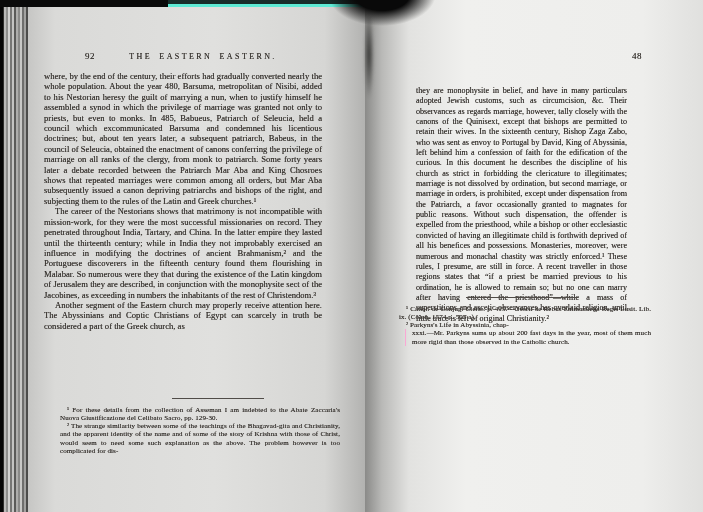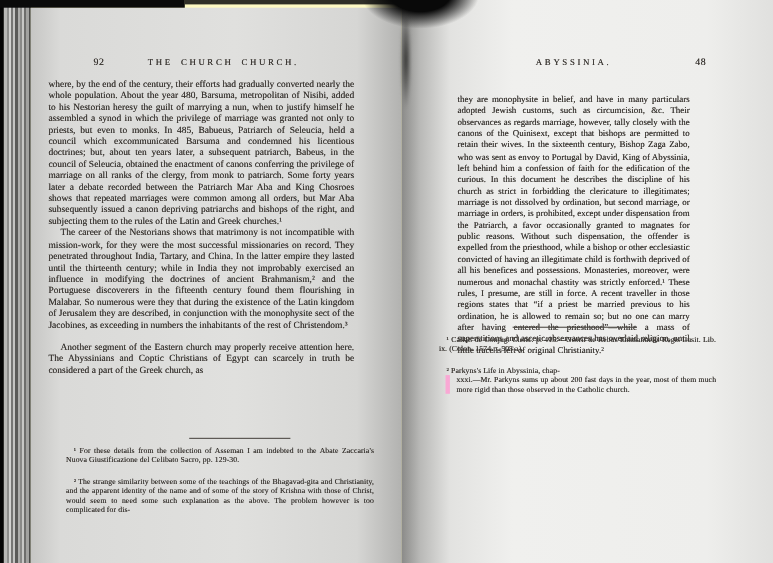--- a/index.html
+++ b/index.html
@@ -1,21 +1,21 @@
 <!DOCTYPE html>
 <html><head>
 <meta charset="utf-8">
 <style>
   html, body { margin: 0; padding: 0; }
   body {
     width: 703px; height: 512px; overflow: hidden;
     background: #0e0e0c;
     font-family: "Liberation Serif", "DejaVu Serif", serif;
   }
-  .scene { position: relative; width: 703px; height: 512px; background: #fef9c3; }
+  .scene { position: relative; width: 703px; height: 512px; background: #5eead4; }
 
   
   .edge-stripes {
     position: absolute; left: 0; top: 0; width: 28px; height: 512px;
     background: linear-gradient(90deg,
       #050505 0px, #050505 3px, #2e2e2c 3px, #2e2e2c 4px,
       #b8b8b6 4px, #b8b8b6 6px, #8e8e8c 6px, #8e8e8c 8px,
       #d2d2d0 8px, #d2d2d0 10px, #767674 10px, #767674 12px,
       #c4c4c2 12px, #c4c4c2 14px, #5a5a58 14px, #5a5a58 16px,
       #adadab 16px, #adadab 18px, #8a8a88 18px, #8a8a88 20px,
@@ -50,36 +50,36 @@
   .runhead { position: absolute; font-size: 8px; letter-spacing: 2.4px; text-align: center; word-spacing: 3px; }
 
   .lp-pagenum { left: 85px; top: 51px; }
   .lp-runhead { left: 60px; top: 52px; width: 286px; }
   .lp-body {
     position: absolute; left: 44px; top: 71px; width: 278px;
     font-size: 8.6px; line-height: 10.4px; text-align: justify;
   }
   .lp-body p { margin: 0; }
   .lp-body p.indent { text-indent: 11px; }
-  .lp-body p.gap { margin-top: 10px; }
+  .lp-body p.gap { }
 
   .foot-rule { position: absolute; height: 1px; background: #504c48; }
   .lp-rule { left: 172px; top: 398px; width: 92px; }
   .rp-rule { left: 466px; top: 297px; width: 112px; }
 
   .footcols { position: absolute; display: flex; flex-direction: column; }
   .lp-foot { left: 60px; top: 406px; width: 280px; }
   .rp-foot { left: 399px; top: 305px; width: 252px; }
   .fncol {
     flex: 1 1 50%; font-size: 7px; line-height: 8.15px; text-align: justify;
     letter-spacing: .1px;
   }
-  .fncol + .fncol { border-left: 4px solid #f9a8d4; padding-left: 6px; margin-left: 6px; }
+  .fncol + .fncol { border-left: 1px solid #f9a8d4; padding-left: 6px; margin-left: 6px; }
   .fncol p { margin: 0; }
-  .fncol p.fn-gap { margin-top: 12px; }
+  .fncol p.fn-gap { margin-top: 0; }
   .fncol p.fn-first { text-indent: 7px; }
 
   .rp-pagenum { left: 632px; top: 51px; }
   .rp-runhead { left: 400px; top: 52px; width: 243px; }
   .rp-body {
     position: absolute; left: 400px; top: 70px; width: 243px;
     font-size: 8.1px; line-height: 10.35px; text-align: justify;
   }
   .rp-body p { margin: 16px; }
 </style>
@@ -92,40 +92,39 @@
 
   <div class="left-page"></div>
   <div class="right-page"></div>
 
   <div class="top-strip"></div>
   <div class="top-strip-thin"></div>
   <div class="spine-top"></div>
   <div class="spine-streak"></div>
 
   <div class="pagenum ink lp-pagenum">92</div>
-  <div class="runhead ink lp-runhead">THE CHURCH CHURCH.</div>
+  <div class="runhead ink lp-runhead">THE EASTERN EASTERN.</div>
 
   <div class="lp-body ink">
     <p>where, by the end of the century, their efforts had gradually converted nearly the whole population.  About the year 480, Barsuma, metropolitan of Nisibi, added to his Nestorian heresy the guilt of marrying a nun, when to justify himself he assembled a synod in which the privilege of marriage was granted not only to priests, but even to monks.  In 485, Babueus, Patriarch of Seleucia, held a council which excommunicated Barsuma and condemned his licentious doctrines; but, about ten years later, a subsequent patriarch, Babeus, in the council of Seleucia, obtained the enactment of canons conferring the privilege of marriage on all ranks of the clergy, from monk to patriarch.  Some forty years later a debate recorded between the Patriarch Mar Aba and King Chosroes shows that repeated marriages were common among all orders, but Mar Aba subsequently issued a canon depriving patriarchs and bishops of the right, and subjecting them to the rules of the Latin and Greek churches.¹</p>
     <p class="indent">The career of the Nestorians shows that matrimony is not incompatible with mission-work, for they were the most successful missionaries on record.  They penetrated throughout India, Tartary, and China.  In the latter empire they lasted until the thirteenth century; while in India they not improbably exercised an influence in modifying the doctrines of ancient Brahmanism,² and the Portuguese discoverers in the fifteenth century found them flourishing in Malabar. So numerous were they that during the existence of the Latin kingdom of Jerusalem they are described, in conjunction with the monophysite sect of the Jacobines, as exceeding in numbers the inhabitants of the rest of Christendom.³</p>
     <p class="indent gap">Another segment of the Eastern church may properly receive attention here.  The Abyssinians and Coptic Christians of Egypt can scarcely in truth be considered a part of the Greek church, as</p>
   </div>
 
   <div class="foot-rule lp-rule"></div>
 
   <div class="footcols lp-foot ink">
     <div class="fncol">
       <p class="fn-first">¹ For these details from the collection of Asseman I am indebted to the Abate Zaccaria's Nuova Giustificazione del Celibato Sacro, pp. 129-30.</p>
       <p class="fn-gap fn-first">² The strange similarity between some of the teachings of the Bhagavad-gita and Christianity, and the apparent identity of the name and of some of the story of Krishna with those of Christ, would seem to need some such explanation as the above.  The problem however is too complicated for dis-</p>
     </div>
     <div class="fncol">
     </div>
   </div>
 
-  <div class="runhead ink rp-runhead">ABYSSINIA.</div>
   <div class="pagenum ink rp-pagenum">48</div>
 
   <div class="rp-body ink">
     <p>they are monophysite in belief, and have in many particulars adopted Jewish customs, such as circumcision, &amp;c.  Their observances as regards marriage, however, tally closely with the canons of the Quinisext, except that bishops are permitted to retain their wives. In the sixteenth century, Bishop Zaga Zabo, who was sent as envoy to Portugal by David, King of Abyssinia, left behind him a confession of faith for the edification of the curious.  In this document he describes the discipline of his church as strict in forbidding the clericature to illegitimates; marriage is not dissolved by ordination, but second marriage, or marriage in orders, is prohibited, except under dispensation from the Patriarch, a favor occasionally granted to magnates for public reasons.  Without such dispensation, the offender is expelled from the priesthood, while a bishop or other ecclesiastic convicted of having an illegitimate child is forthwith deprived of all his benefices and possessions.  Monasteries, moreover, were numerous and monachal chastity was strictly enforced.¹  These rules, I presume, are still in force.  A recent traveller in those regions states that “if a priest be married previous to his ordination, he is allowed to remain so; but no one can marry after having entered the priesthood”—while a mass of superstitions and ascetic observances has overlaid religion, until little trace is left of original Christianity.²</p>
   </div>
 
   <div class="foot-rule rp-rule"></div>
 
   <div class="footcols rp-foot ink">
     <div class="fncol">

